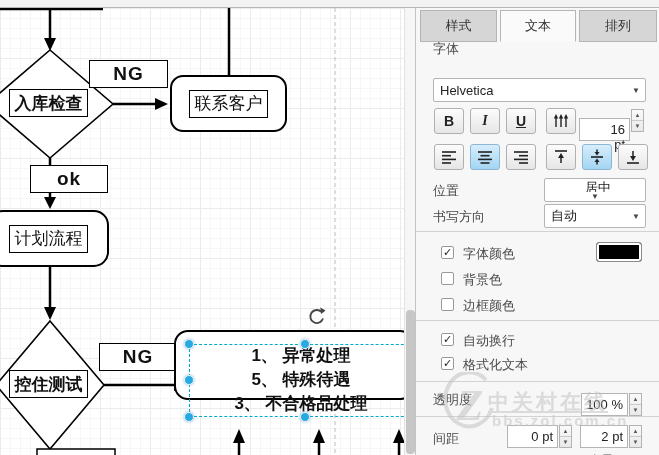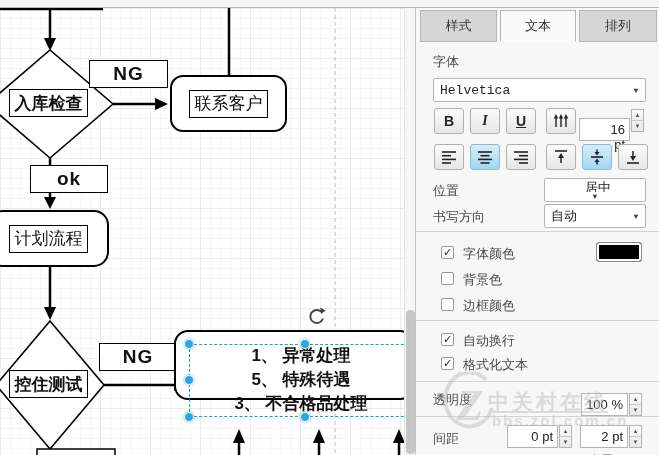--- a/index.html
+++ b/index.html
@@ -49,21 +49,21 @@
   #panel { position:absolute; left:415px; top:8px; width:244px; height:447px;
            background:#f7f7f7; border-left:1px solid #c3c3c3; font-size:13px; color:#4a4a4a; }
   .tab { position:absolute; top:2px; height:32px; border:1px solid #b5b5b5;
          background:#d6d6d6; color:#333; display:flex; align-items:center; justify-content:center;
          font-size:13px; }
   .tab.active { background:#fafafa; border-bottom-color:#fafafa; }
   .prow { position:absolute; left:17px; width:215px; }
   .pdiv { position:absolute; left:0; width:243px; height:1px; background:#d2d2d2; }
 
   .select { position:absolute; height:24px; background:#fff; border:1px solid #b4b4b4;
-            border-radius:2px; color:#222; display:flex; align-items:center;font-family:Liberation Mono, monospace; }
+            border-radius:2px; color:#222; display:flex; align-items:center; }
   .select .val { flex:1; padding-left:6px; white-space:nowrap; overflow:hidden; }
   .select .arr { width:18px; text-align:center; font-size:8px; color:#444; }
 
   .btn { position:absolute; width:30px; height:26px; border:1px solid #b0b0b0; border-radius:3px;
          background:linear-gradient(#fcfcfc,#e6e6e6); display:flex; align-items:center;
          justify-content:center; color:#222; }
   .btn.active { background:linear-gradient(#d7edfb,#a3d5f2); border-color:#8cb8d6; }
   .btn svg { display:block; }
 
   .numfield { position:absolute; height:23px; background:#fff; border:1px solid #b4b4b4;
@@ -164,21 +164,21 @@
 <div id="cscroll">
   <div class="thumb"></div>
 </div>
 
 <div id="panel">
 
   <div class="tab" style="left:4px; width:77px;">样式</div>
   <div class="tab active" style="left:84px; width:76px;">文本</div>
   <div class="tab" style="left:163px; width:78px;">排列</div>
 
-  <div class="prow" style="top:45px;">字体</div>
+  <div class="prow" style="top:32px;">字体</div>
 
   <div class="select" style="left:17px; top:70px; width:213px; position:absolute;">
     <span class="val">Helvetica</span>
     <span class="arr">▼</span>
   </div>
 
   <div class="prow" style="top:100px; height:26px;">
     <div class="btn" style="left:1px; font-weight:bold; font-size:14px;">B</div>
     <div class="btn" style="left:37px; font-style:italic; font-family:'Liberation Serif',serif; font-size:14px; font-weight:bold;">I</div>
     <div class="btn" style="left:73px; text-decoration:underline; font-size:14px; font-weight:bold;">U</div>

